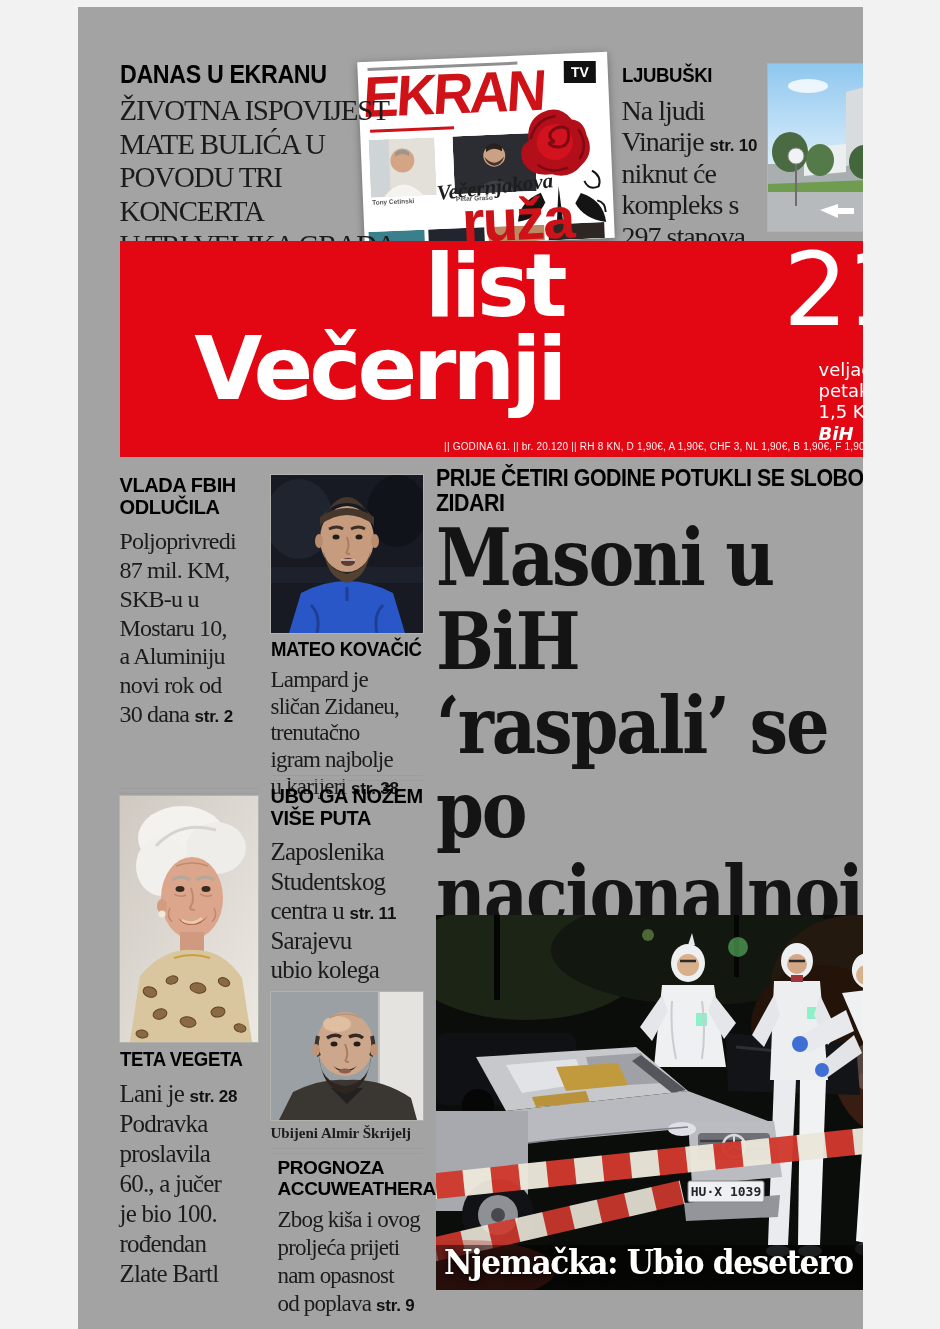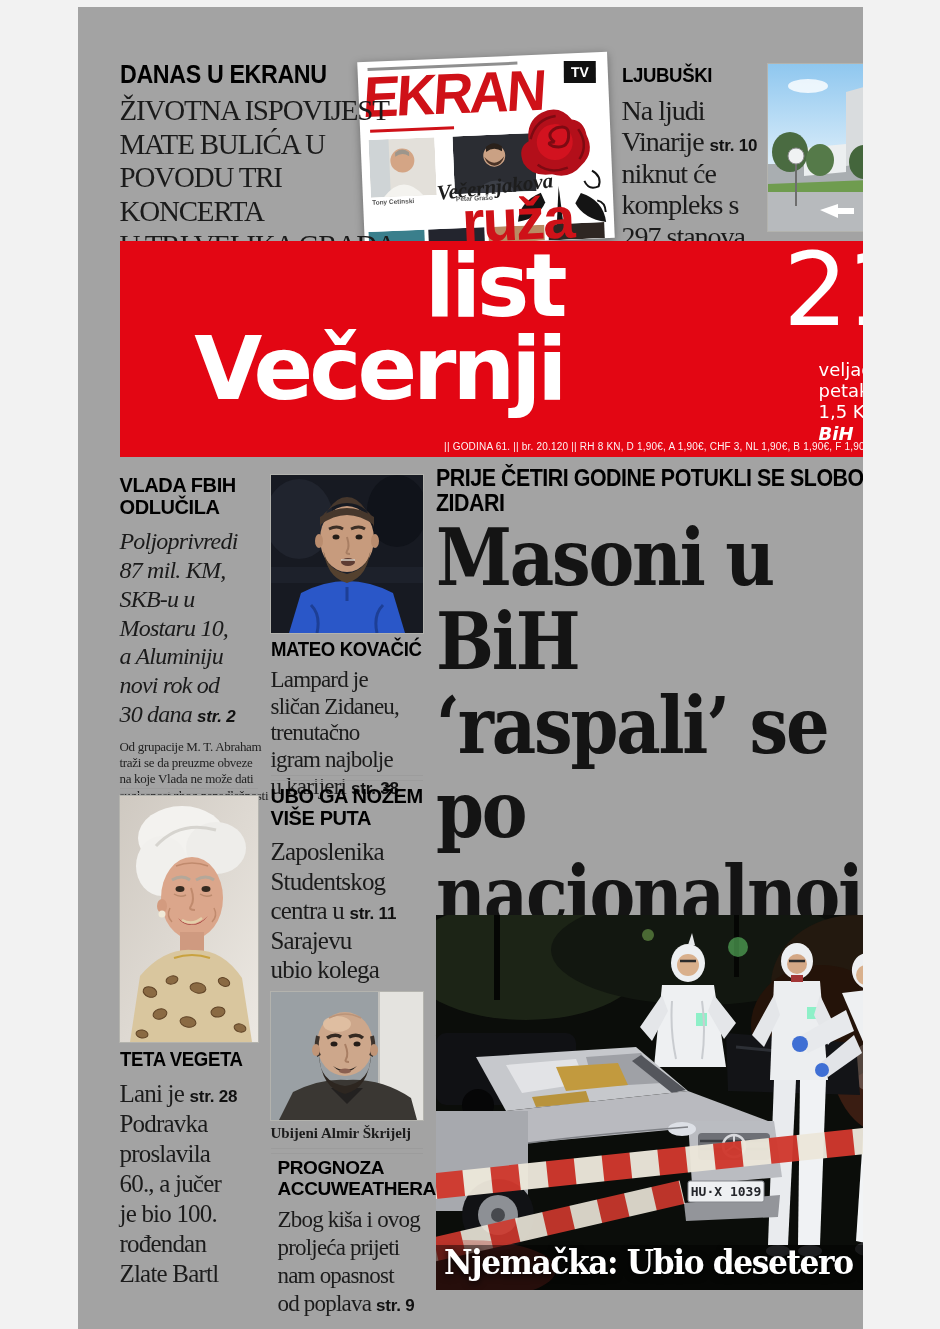--- a/index.html
+++ b/index.html
@@ -48,21 +48,21 @@
   .mast-day{position:absolute;right:26px;top:-2px;color:#fff;font-size:102px;line-height:1;
             font-family:"DejaVu Sans",sans-serif;letter-spacing:-2px;font-weight:normal;}
   .mast-date{position:absolute;right:26px;top:118px;color:#fff;text-align:left;
              font-size:18px;line-height:1.18;font-family:"DejaVu Sans",sans-serif;}
   .mast-date .b{font-weight:bold;font-style:italic;}
   .imprint{position:absolute;right:16px;bottom:5px;color:#fff;font-size:10px;letter-spacing:.2px;opacity:.95;}
 
   
   .colhead{font-size:20px;}
   .vlada{left:42px;top:468px;width:150px;}
-  .vlada .serifh{font-size:24px;line-height:1.2;margin-top:9px;font-style:italic;}
+  .vlada .serifh{font-size:24px;line-height:1.2;margin-top:9px;}
   .vlada-note{font-family:"Liberation Serif",serif;font-size:13px;line-height:1.25;
               letter-spacing:-0.3px;color:#222;margin-top:10px;width:160px;}
   .div-c1a{left:42px;top:781px;width:138px;}
   .woman{left:42px;top:789px;width:138px;height:246px;}
   .teta{left:42px;top:1042px;width:150px;}
   .teta .serifh{font-size:25px;line-height:1.2;margin-top:8px;}
   .kovphoto{left:193px;top:468px;width:152px;height:158px;}
   .kov{left:193px;top:632px;width:162px;}
   .kov .serifh{font-size:23px;line-height:1.17;margin-top:6px;}
   .div-c2a{left:193px;top:768px;width:152px;}
@@ -218,24 +218,20 @@
     <div class="kicker colhead pre">VLADA FBIH
 ODLUČILA</div>
     <div class="serifh"><span class="pre">Poljoprivredi
 87 mil. KM,
 SKB-u u
 Mostaru 10,
 a Aluminiju
 novi rok od
 30 dana</span>
       <span class="ref">str. 2</span></div>
-    <div class="vlada-note pre">Od grupacije M. T. Abraham
-traži se da preuzme obveze
-na koje Vlada ne može dati
-suglasnost zbog nenadležnosti</div>
   </div>
   <div class="abs rule2 div-c1a"></div>
 
   <div class="abs woman photoframe">
     <svg width="138" height="246">
       <defs>
         <linearGradient id="wbg" x1="0" y1="0" x2="1" y2="1">
           <stop offset="0" stop-color="#cfc9c1"></stop>
             <stop offset="1" stop-color="#ece8e2"></stop>
         </linearGradient>

